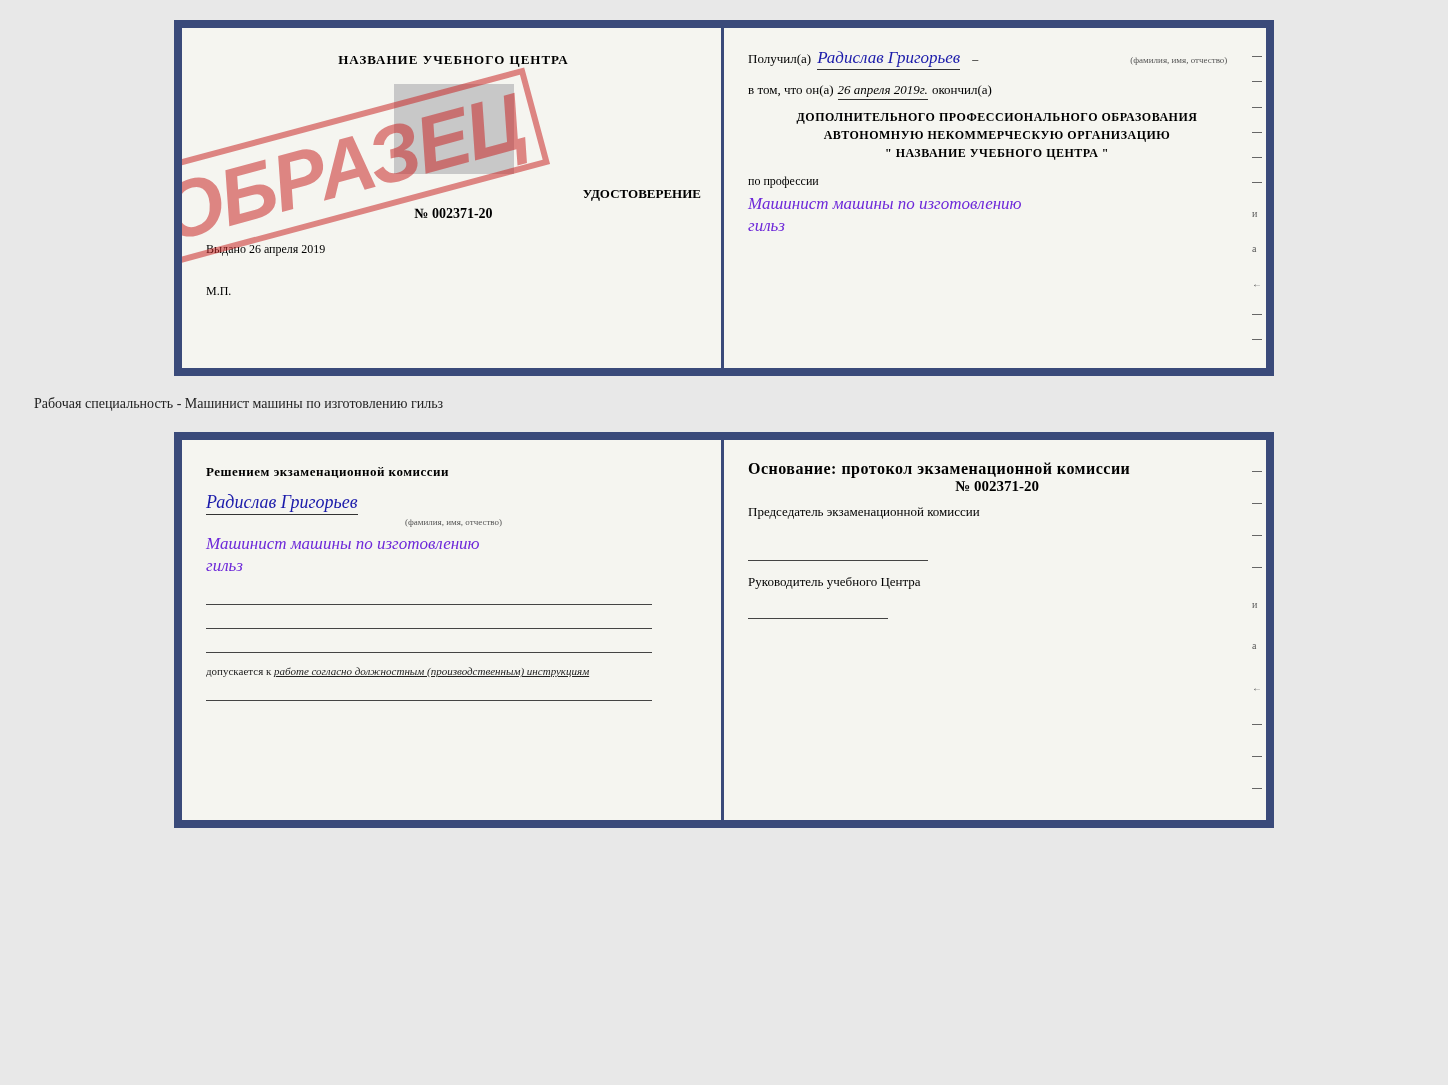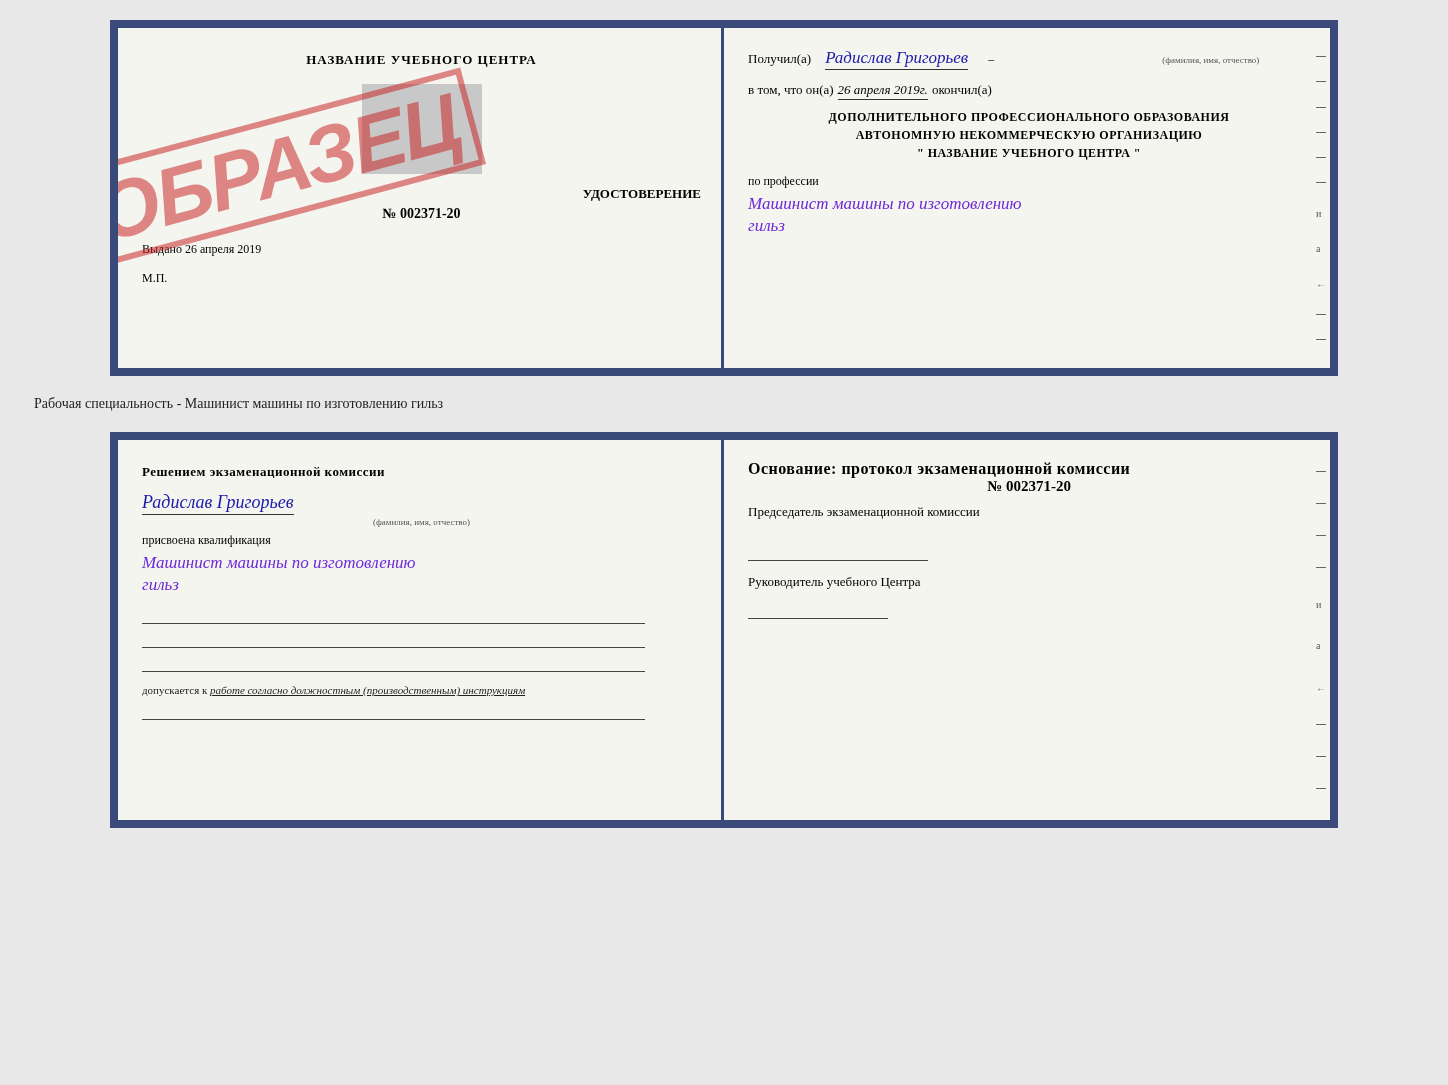--- a/index.html
+++ b/index.html
@@ -11,21 +11,21 @@
       display: flex;
       flex-direction: column;
       align-items: center;
       padding: 20px;
       gap: 16px;
     }
 
     .document-block {
       background: #f5f5f0;
       border: 8px solid #3a4a7a;
-      width: 1228px;
+      width: 1100px;
       display: flex;
       position: relative;
       overflow: hidden;
     }
 
     .doc-left {
       width: 50%;
       border-right: 3px solid #3a4a7a;
       padding: 24px 20px 16px 24px;
       position: relative;
@@ -72,21 +72,21 @@
     }
 
     .vydano-line {
       font-size: 12px;
       text-align: left;
       margin-top: 20px;
     }
 
     .mp-line {
       font-size: 12px;
-      margin-top: 14px;
+      margin-top: 27px;
     }
 
     
     .obrazec-stamp {
       position: absolute;
       top: 40px;
       left: 30px;
       width: 260px;
       height: 200px;
       display: flex;
@@ -108,21 +108,21 @@
       padding: 4px 10px;
       font-family: Arial Black, sans-serif;
     }
 
     
     .poluchil-line {
       font-size: 13px;
       margin-bottom: 4px;
       display: flex;
       align-items: baseline;
-      gap: 14px;
+      gap: 6px;
       flex-wrap: wrap;
     }
 
     .cursive-name {
       font-style: italic;
       font-size: 17px;
       color: #1a1aaa;
       font-family: 'Georgia', serif;
       border-bottom: 1px solid #333;
       padding-bottom: 1px;
@@ -372,21 +372,20 @@
 <div class="document-block bottom-doc">
 
   <div class="doc-left">
     <div class="resheniem-title">Решением  экзаменационной  комиссии</div>
 
     <div class="name-cursive-block">
       <span class="cursive-name-large">Радислав Григорьев</span>
     </div>
     <div class="fio-sub">(фамилия, имя, отчество)</div>
 
-    <div class="prisvoena-line">присвоена квалификация</div>
 
     <div class="profession-cursive">
       <span>Машинист  машины  по  изготовлению</span><br>
       <span>гильз</span>
     </div>
 
     <div class="bottom-underlines">
       <div class="bottom-underline-row"></div>
       <div class="bottom-underline-row"></div>
       <div class="bottom-underline-row"></div>

